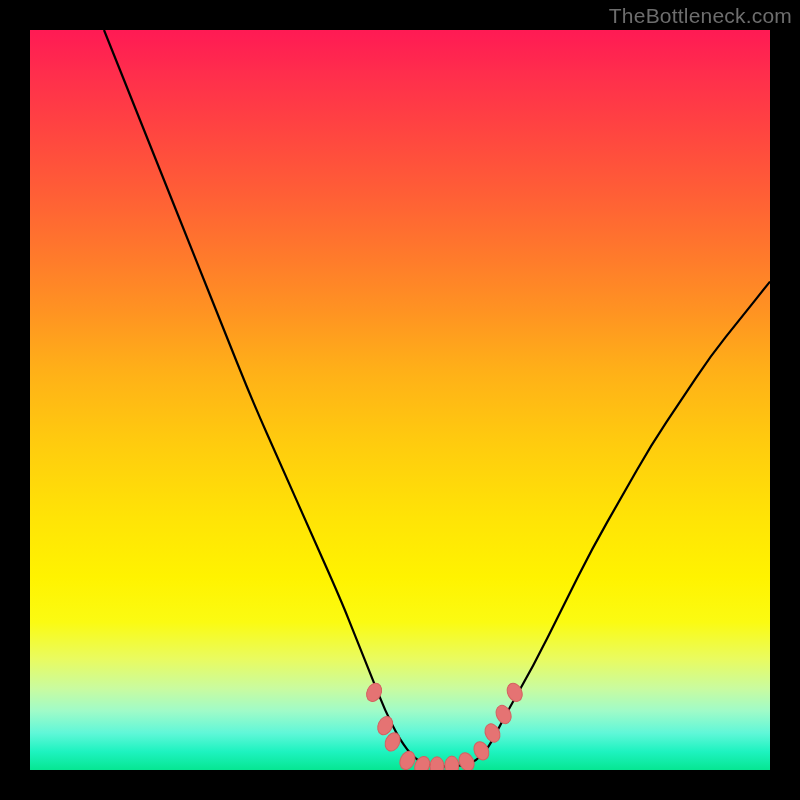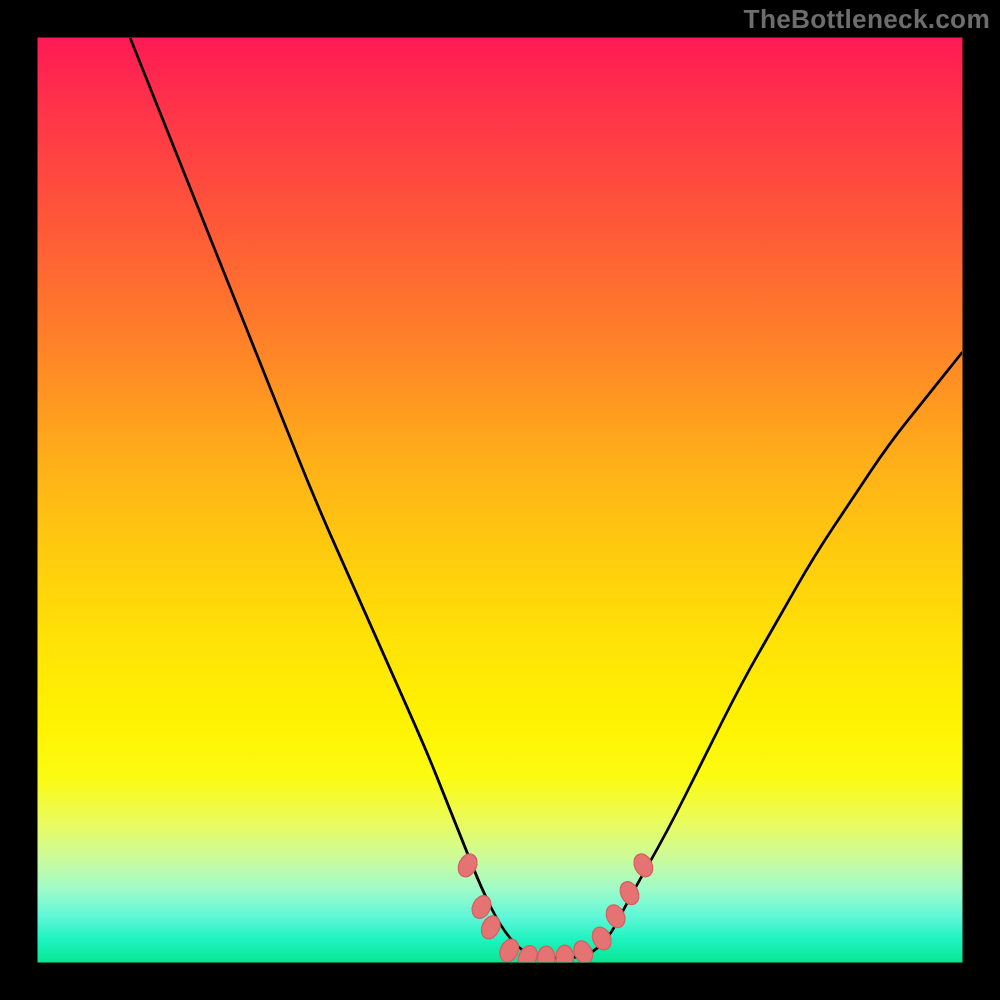--- a/index.html
+++ b/index.html
@@ -43,21 +43,21 @@
       #06e692 100%
     );
     overflow: hidden;
   }
   .watermark {
     position: absolute;
     top: 4px;
     right: 8px;
     color: #6d6d6d;
     font-size: 21px;
-    font-weight: 700;
+    font-weight: 400;
     letter-spacing: 0.2px;
   }
   svg.curve {
     position: absolute;
     top: 0; left: 0;
     width: 740px; height: 740px;
   }
 </style>
 </head>
 <body>

